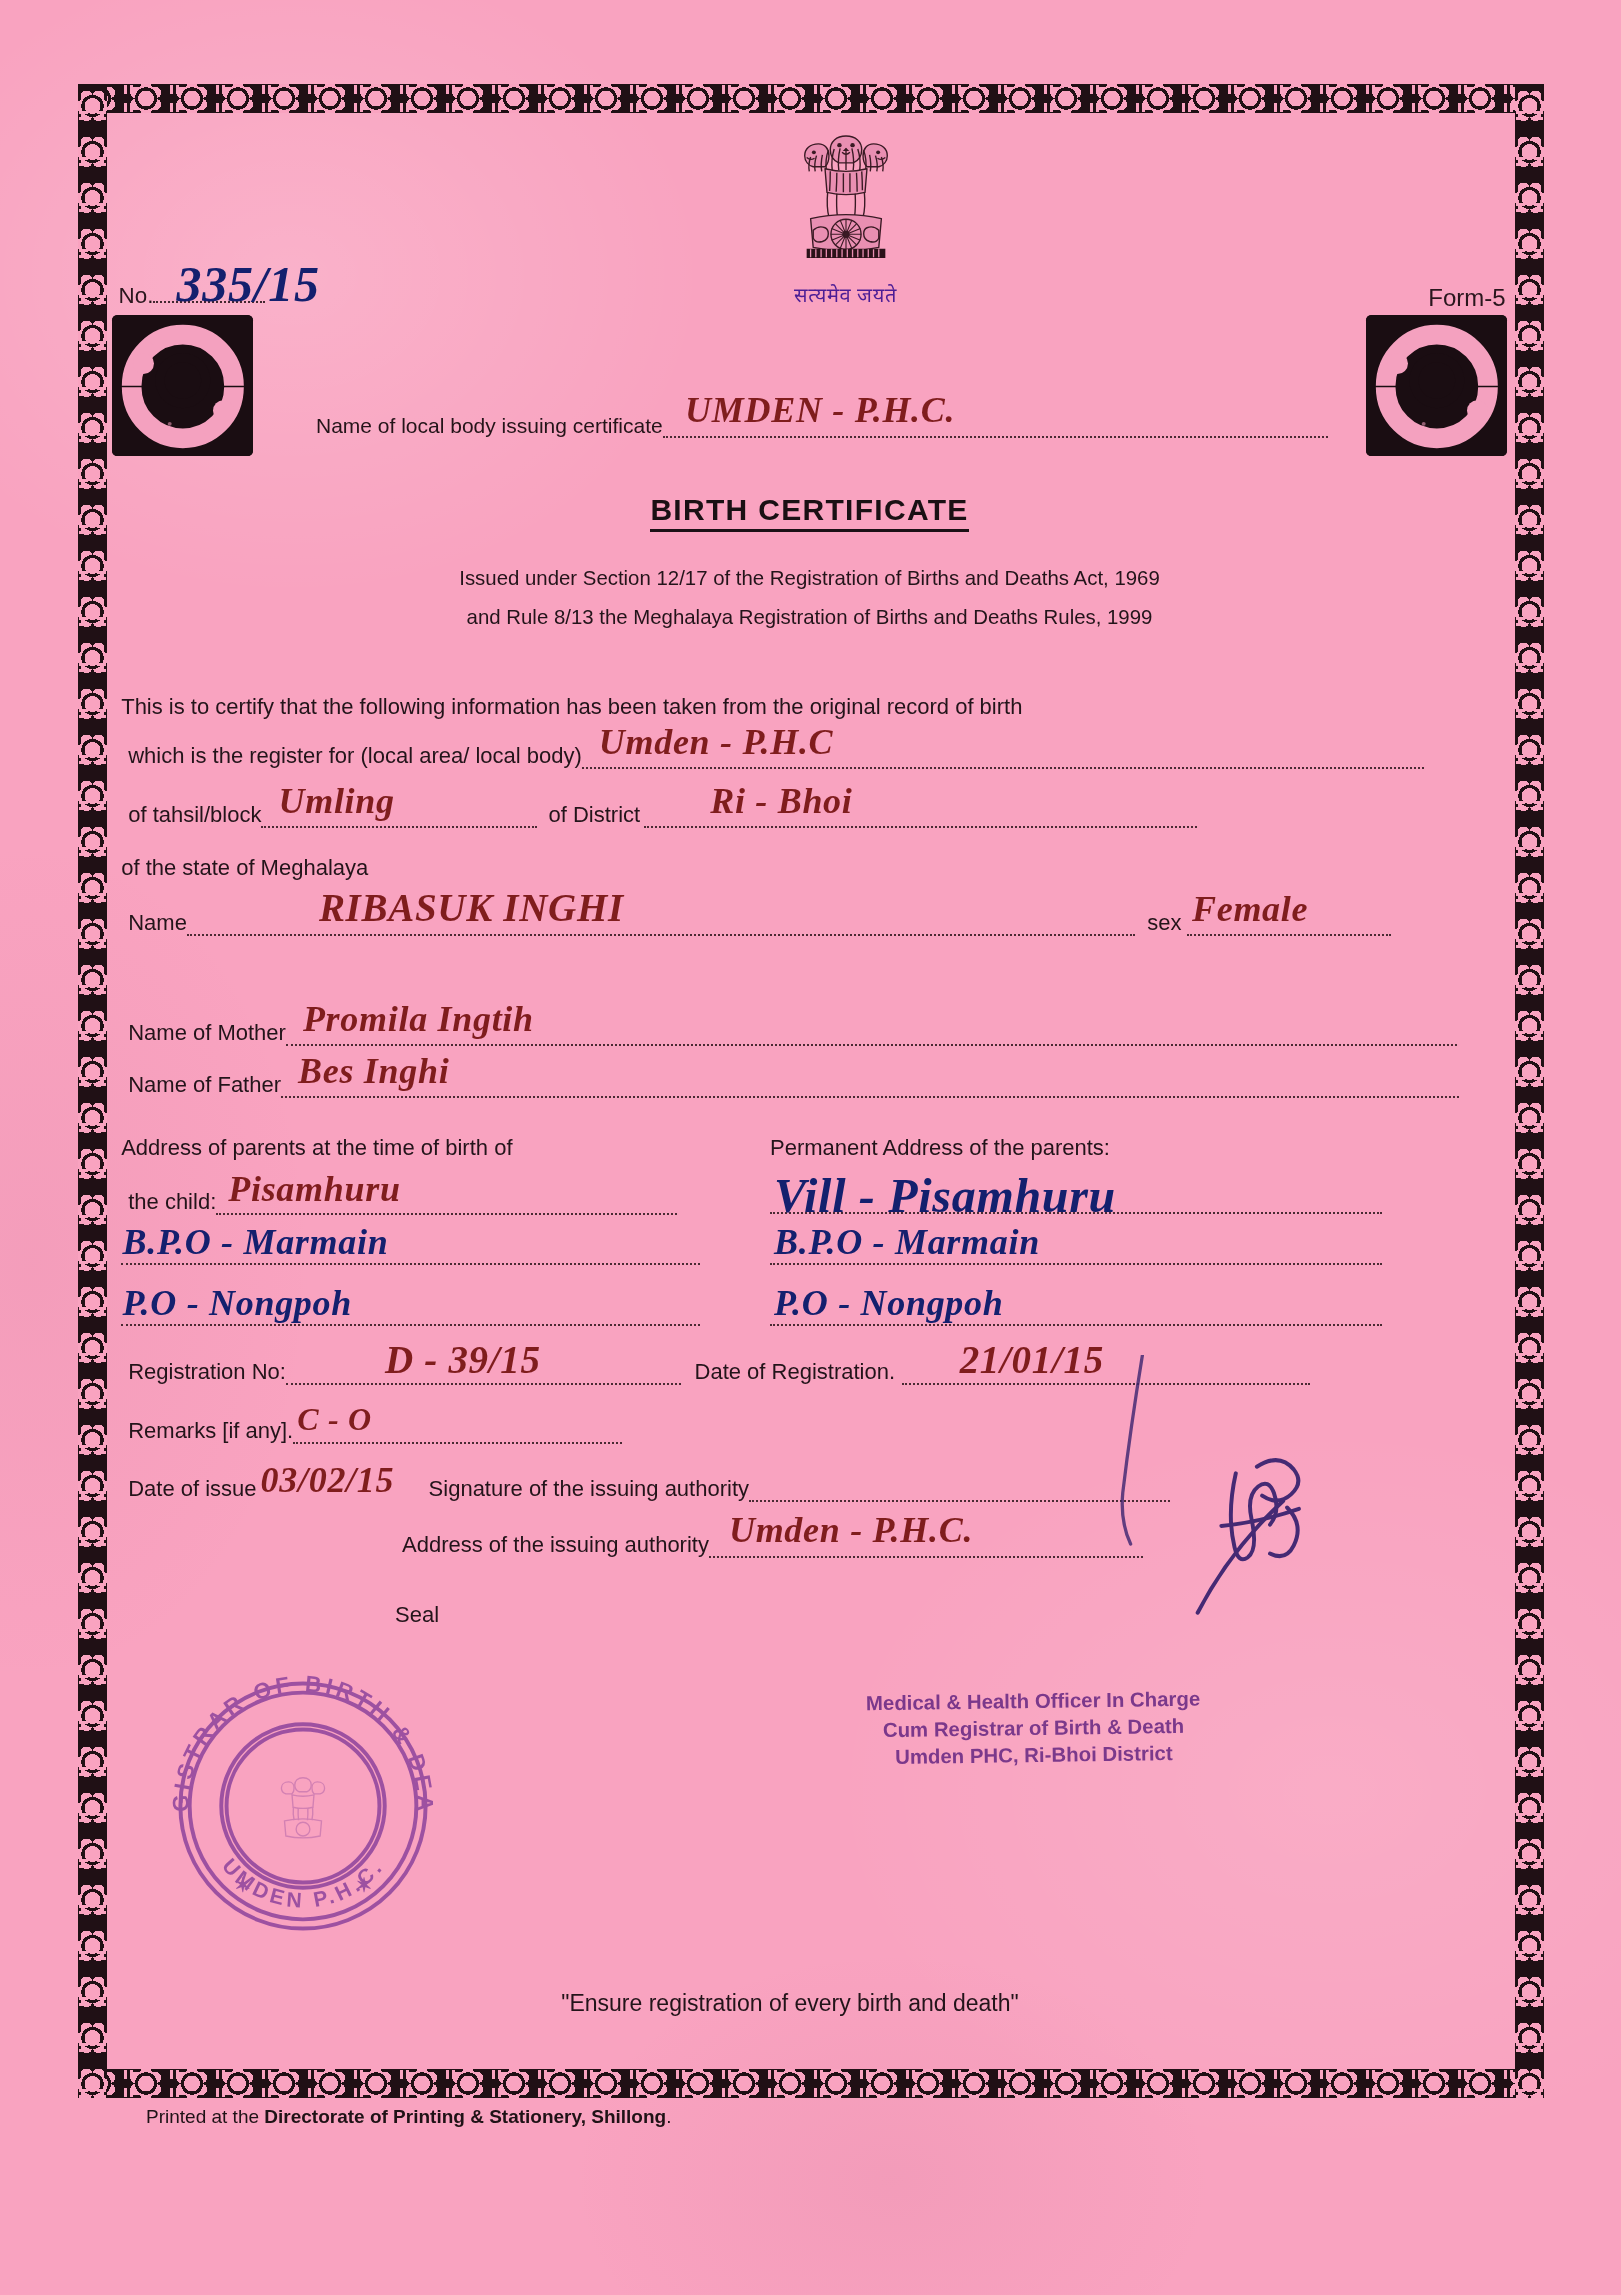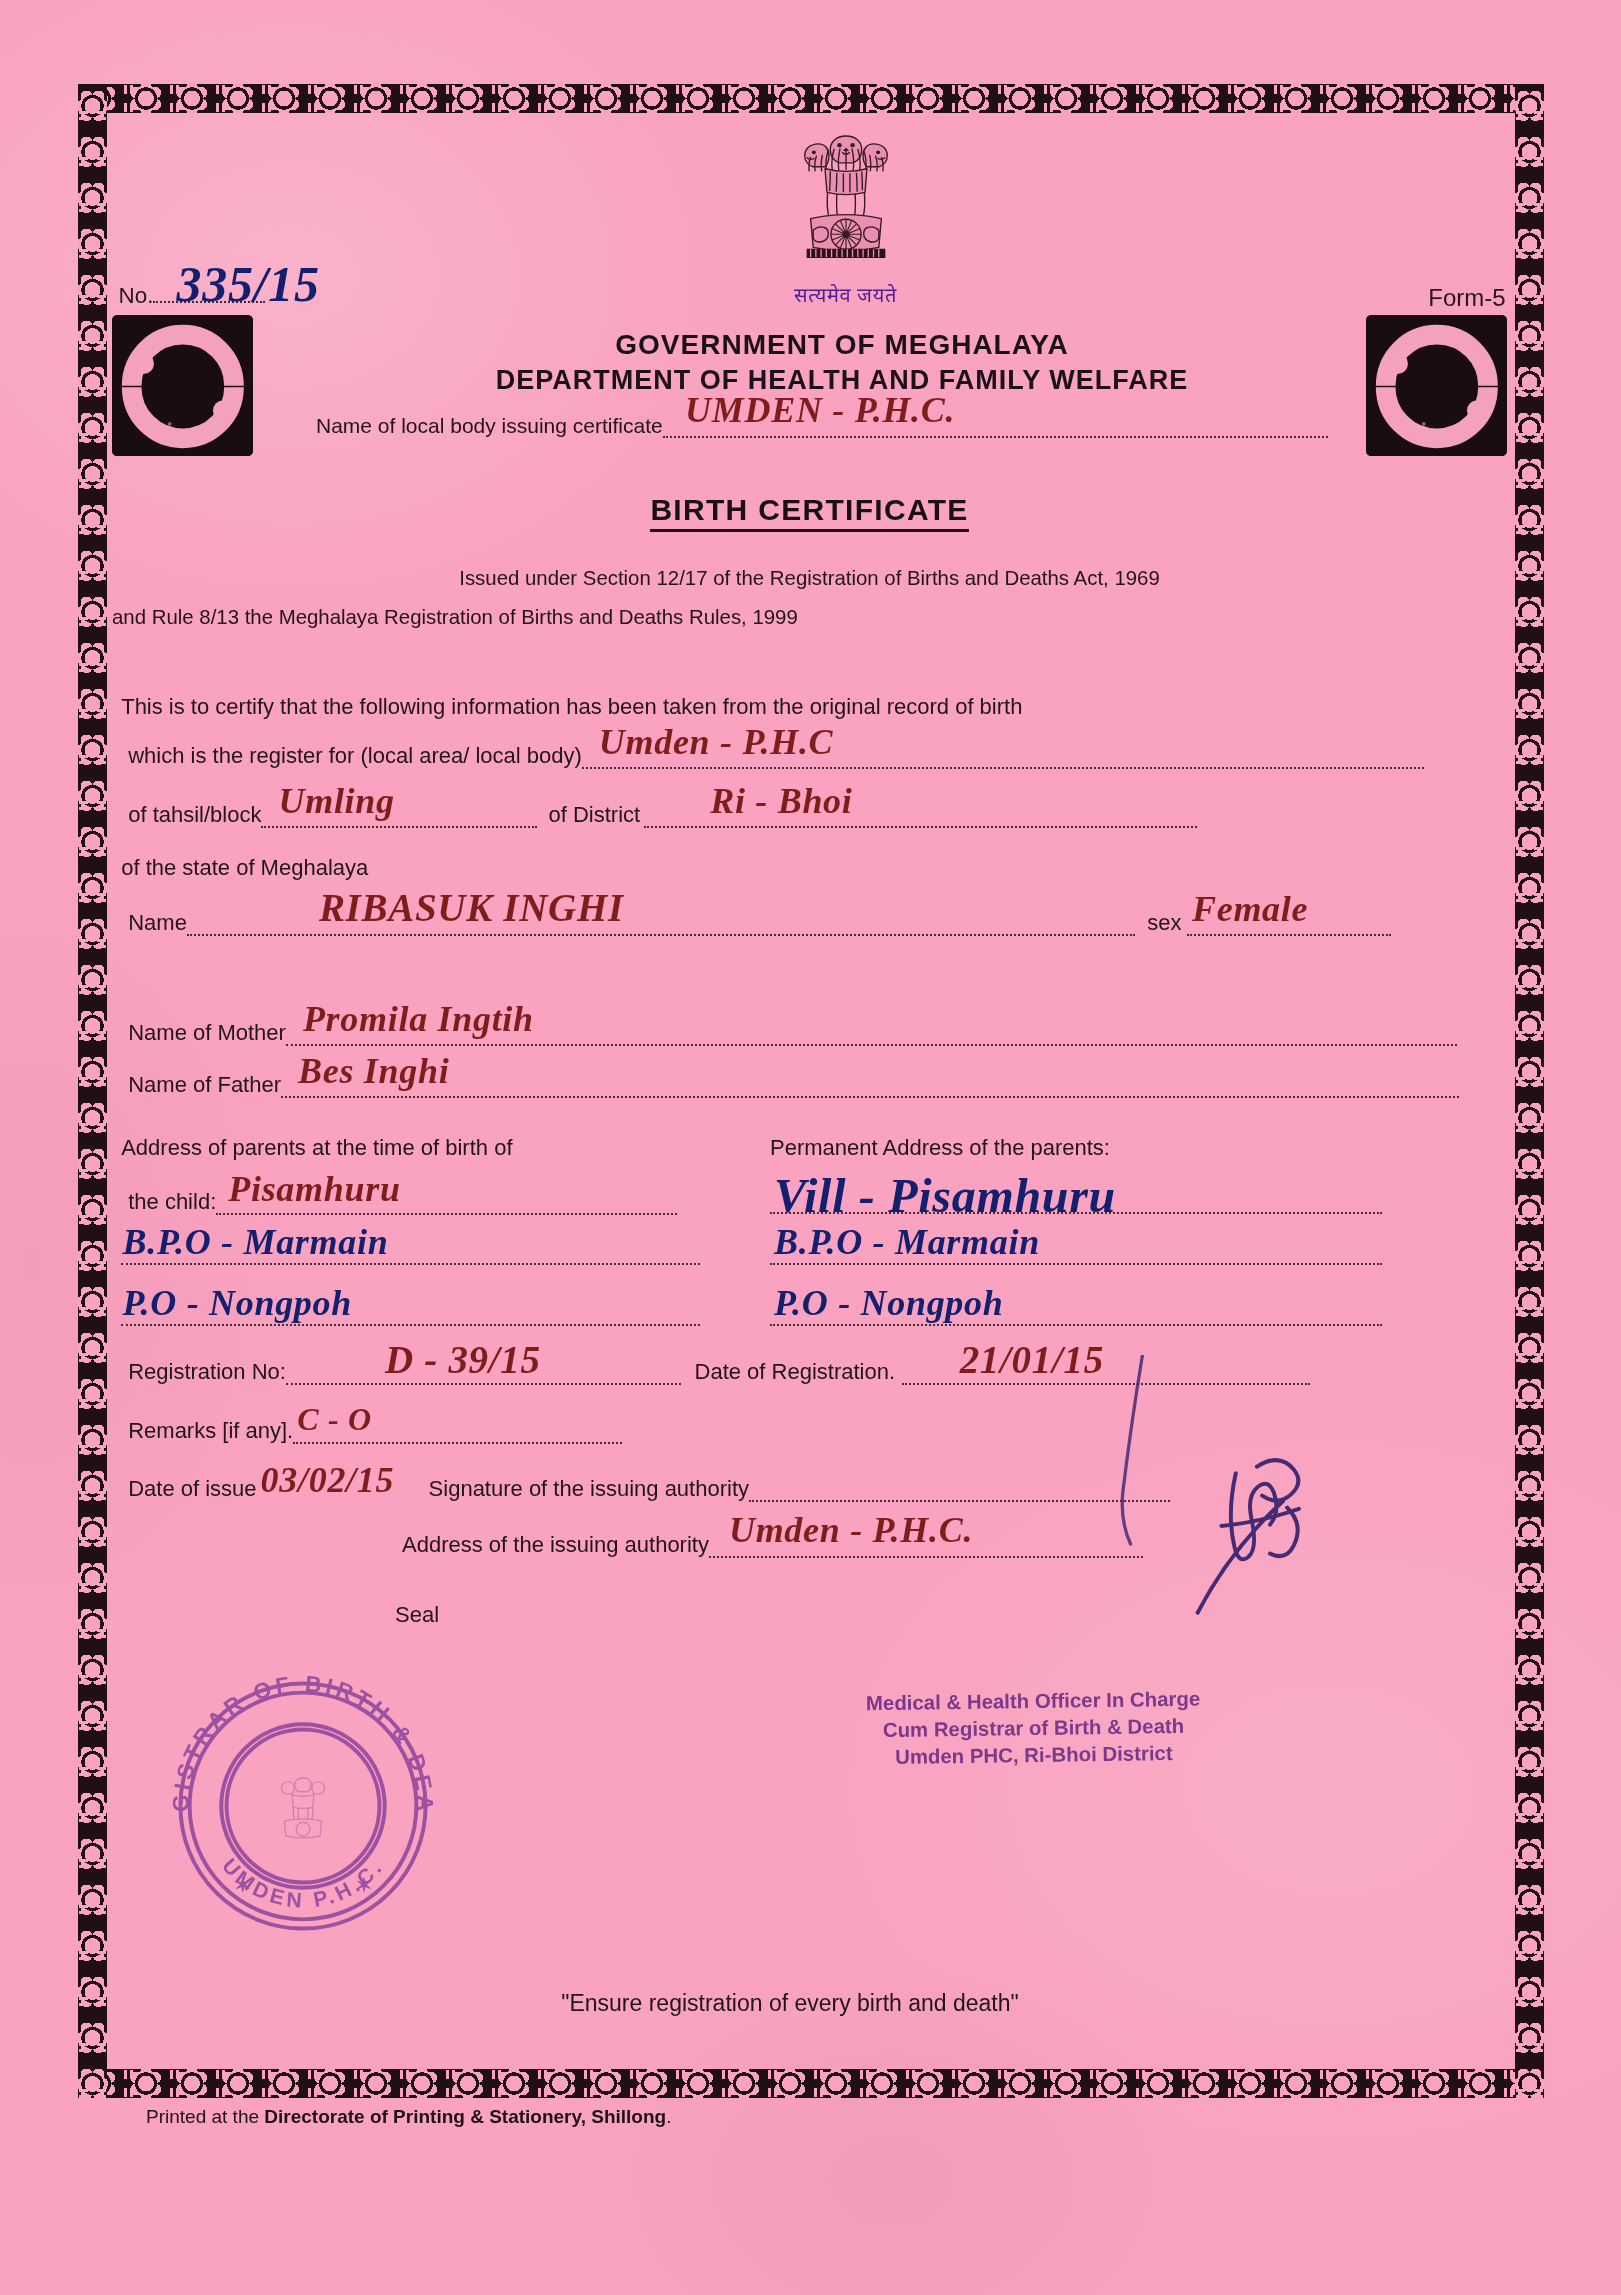--- a/index.html
+++ b/index.html
@@ -223,21 +223,21 @@
   }
   #cert-title span {
     font-size: 30px;
     font-weight: bold;
     letter-spacing: 1.3px;
     border-bottom: 3.3px solid #1c1116;
     padding-bottom: 2.6px;
   }
 
   #legal1 { left: 0; right: 0; top: 449px; text-align: center; font-size: 20.4px; color: #23141a; }
-  #legal2 { left: 0; right: 0; top: 488px; font-size: 20.4px; color: #23141a; }
+  #legal2 { left: 0; right: 0; top: 488px; text-align: center; font-size: 20.4px; color: #23141a; }
 
   
   .frow {
     position: absolute;
     font-size: 22px;
     color: #23141a;
     white-space: nowrap;
   }
   .frow .lbl { display: inline-block; vertical-align: bottom; margin-left: 7px; }
   .fill {
@@ -428,24 +428,20 @@
           <circle cx="62" cy="42" r="3"></circle>
             <circle cx="150" cy="54" r="2.5"></circle>
           <circle cx="88" cy="166" r="3"></circle>
             <circle cx="142" cy="182" r="2.5"></circle>
           <circle cx="44" cy="140" r="2.5"></circle>
             <circle cx="178" cy="92" r="3"></circle>
         </g>
       </svg>
     </div>
 
-    <div class="abs" id="gov-heading">
-      <div class="gov-line">GOVERNMENT OF MEGHALAYA</div>
-      <div class="gov-line sub">DEPARTMENT OF HEALTH AND FAMILY WELFARE</div>
-    </div>
 
     <div class="abs" id="localbody-row">
       <span class="lbl">Name of local body issuing certificate</span><span id="localbody-fill" class="fill"><span class="hand med" style="left:22.4px;bottom:5.3px;">UMDEN - P.H.C.</span></span>
     </div>
 
     <div class="abs" id="cert-title">
       <span>BIRTH CERTIFICATE</span>
     </div>
     <div class="abs" id="legal1">Issued under Section 12/17 of the Registration of Births and Deaths Act, 1969</div>
     <div class="abs" id="legal2">and Rule 8/13 the Meghalaya Registration of Births and Deaths Rules, 1999</div>

